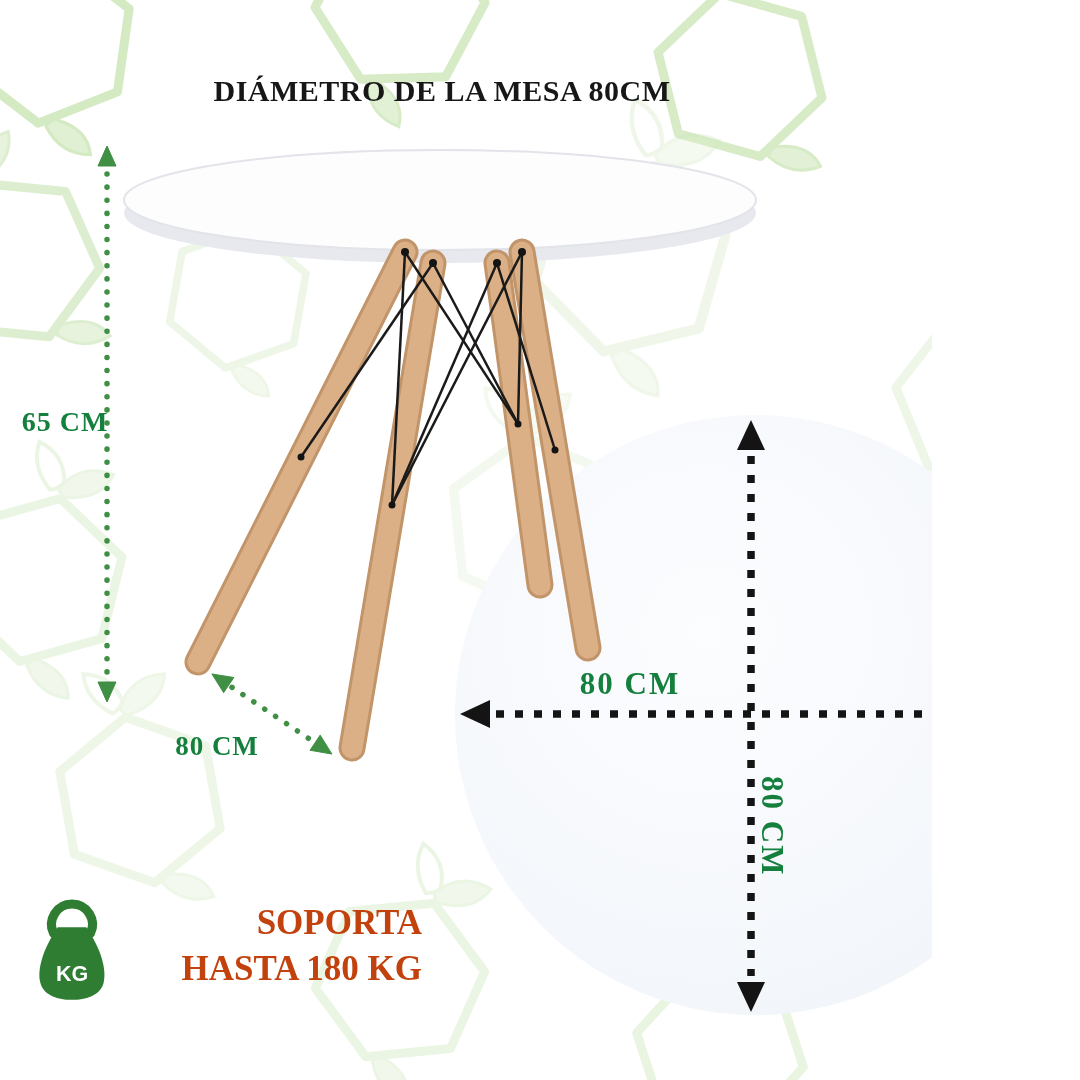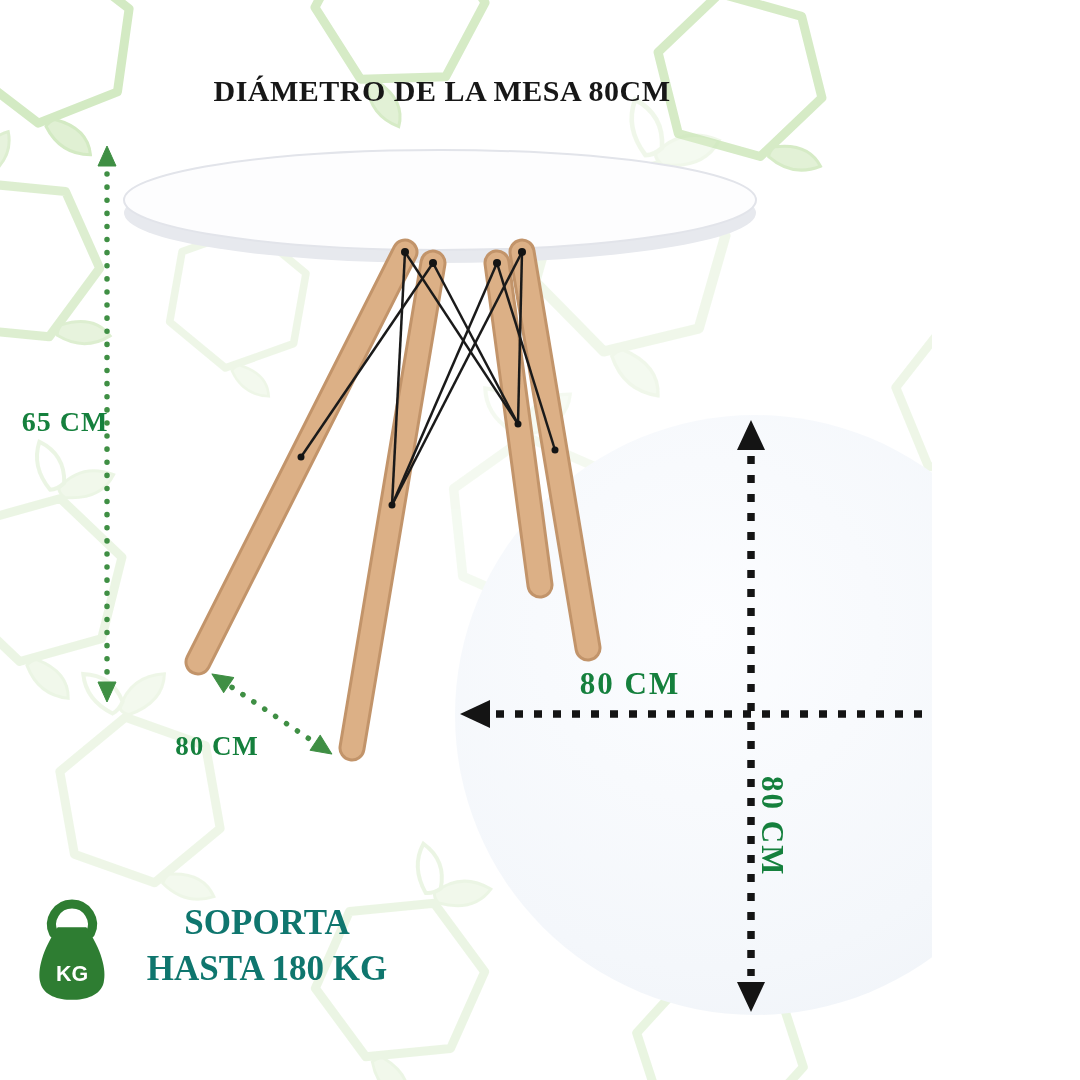--- a/index.html
+++ b/index.html
@@ -12,22 +12,22 @@
   .table-svg{left:110px;top:135px;width:660px;height:630px;z-index:2;}
   .arrows{left:0;top:0;width:1080px;height:1080px;z-index:3;}
   .kg-svg{left:26px;top:876px;width:92px;height:129px;z-index:4;}
   .title{left:142px;top:74px;width:600px;text-align:center;font-size:30px;font-weight:700;
          letter-spacing:.5px;color:#171717;z-index:4;}
   .dim{font-weight:700;color:#15803d;letter-spacing:1px;z-index:4;}
   .dim-height{left:20px;top:406px;width:90px;text-align:center;font-size:28px;}
   .dim-spread{left:162px;top:731px;width:110px;text-align:center;font-size:27px;}
   .dim-dia-h{left:560px;top:666px;width:140px;text-align:center;font-size:31px;letter-spacing:2px;}
   .dim-dia-v{left:754px;top:776px;height:160px;writing-mode:vertical-rl;font-size:31px;letter-spacing:2px;}
-  .weight{left:112px;top:900px;width:310px;text-align:center;font-size:35px;font-weight:700;
-          line-height:1.32;color:#0f766e;z-index:4;}
+  .weight{left:112px;top:900px;width:310px;text-align:right;font-size:35px;font-weight:700;
+          line-height:1.32;color:#c2410c;z-index:4;}
   
   .gdot{stroke:#3f8f44;stroke-width:5.5;stroke-dasharray:0.1 13;stroke-linecap:round;fill:none;}
   .gfill{fill:#3f8f44;stroke:#3f8f44;stroke-linejoin:round;}
   .kdot{stroke:#141414;stroke-width:7.5;stroke-dasharray:8 11;fill:none;}
   .kfill{fill:#141414;}
   
   .wire{stroke:#1a1a1a;stroke-width:2.5;fill:none;}
   .leg-under{stroke:#c2946a;stroke-width:27;stroke-linecap:round;}
   .leg-top{stroke:#dcb086;stroke-width:21;stroke-linecap:round;}
 </style>

